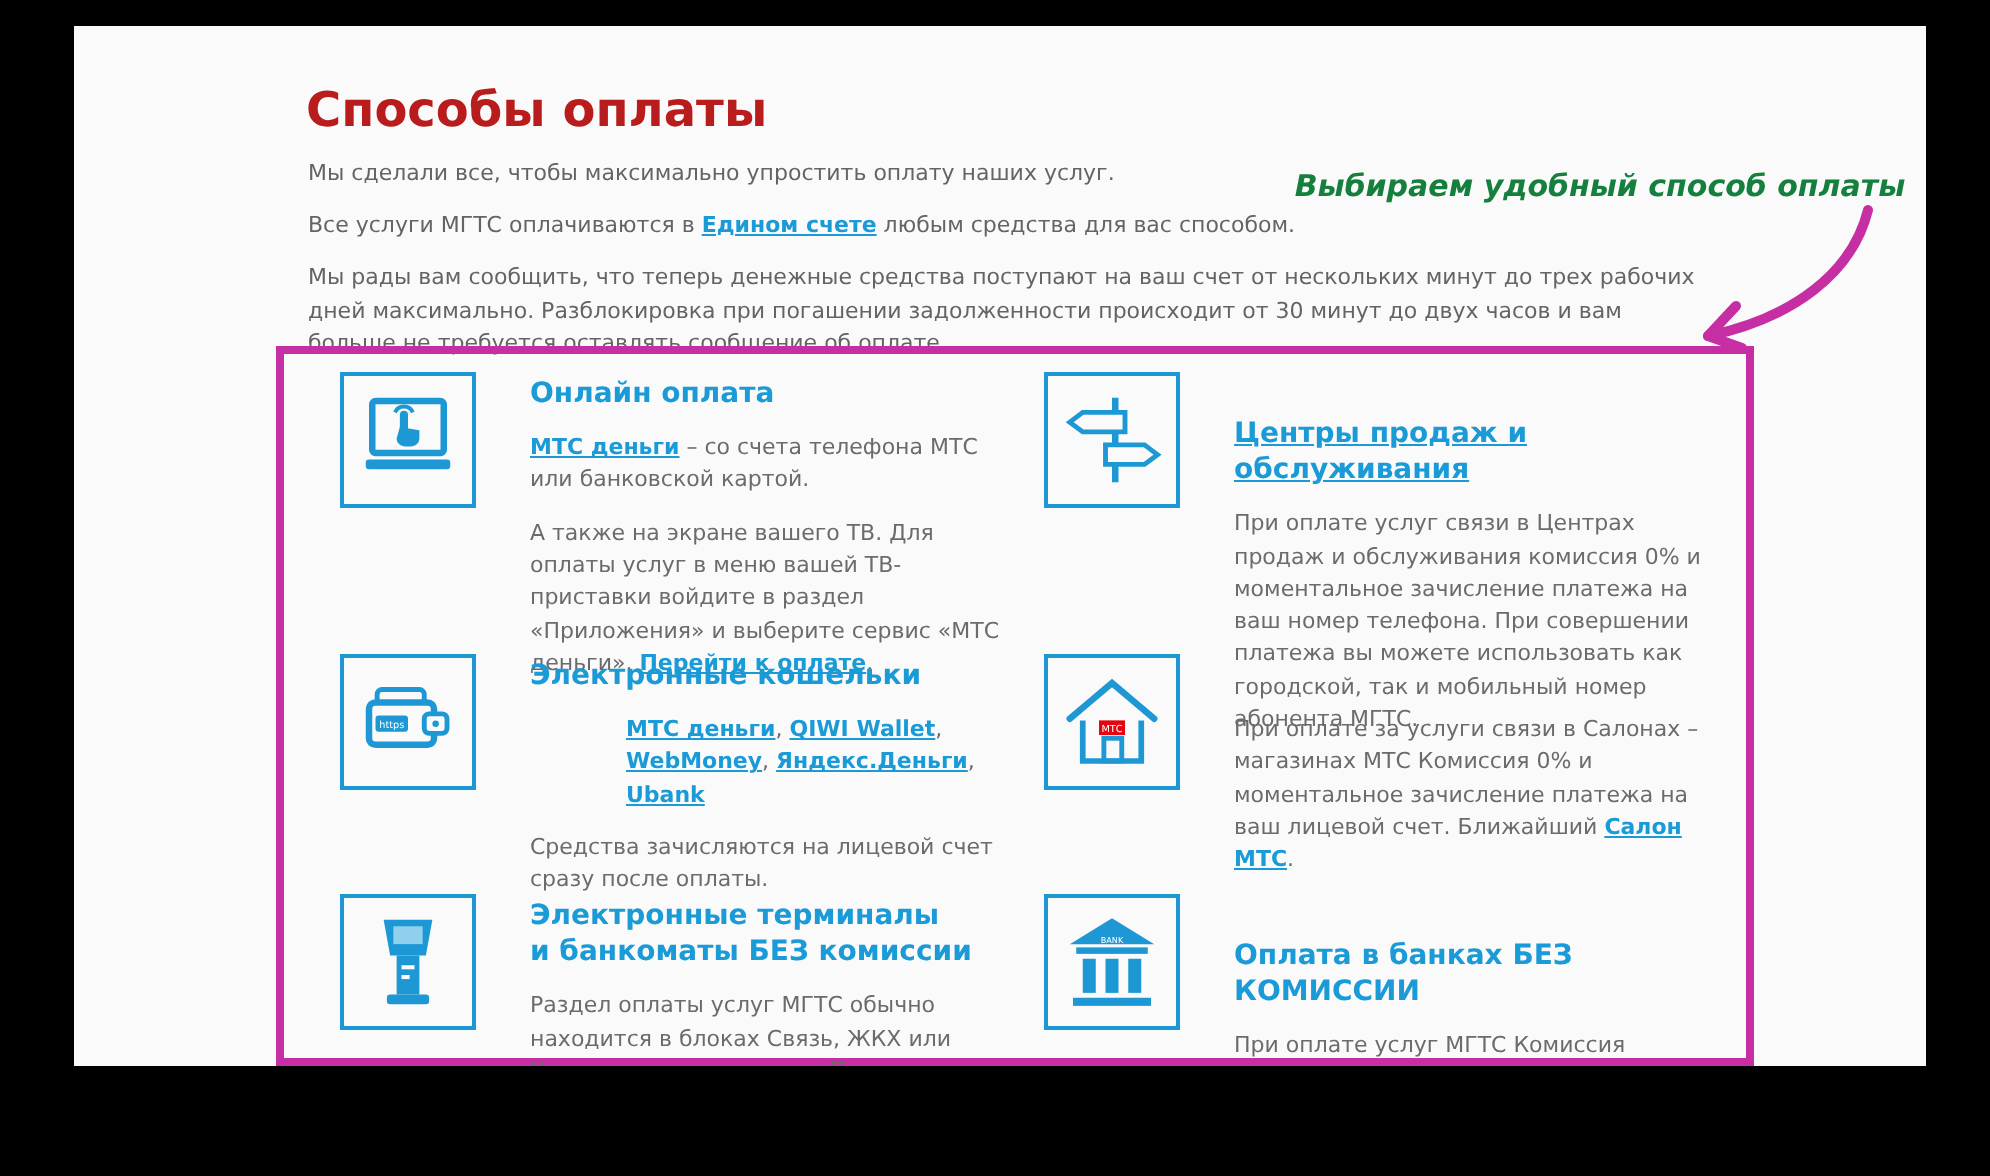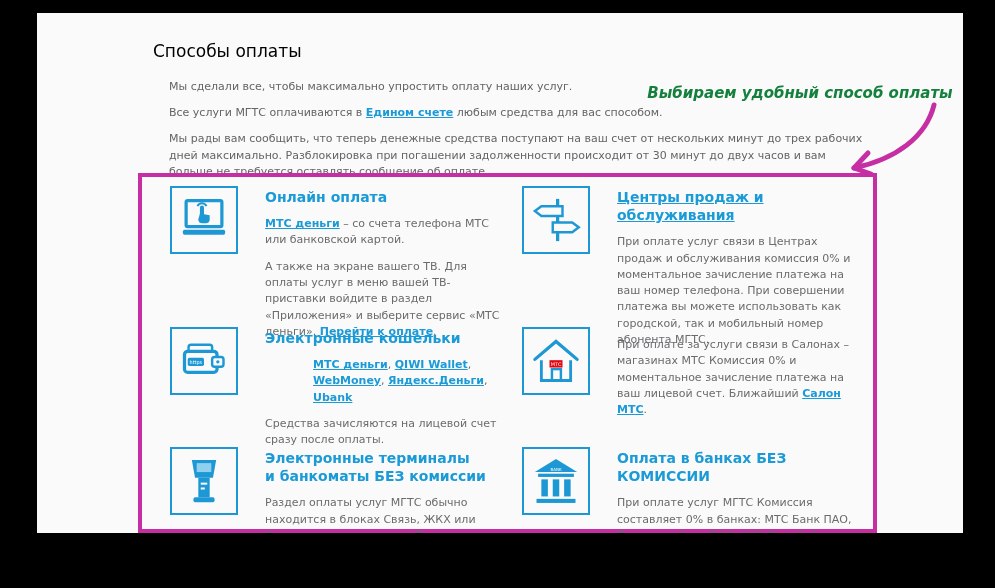--- a/index.html
+++ b/index.html
@@ -6,23 +6,23 @@
   body{
     width:995px;height:588px;background:#000;position:relative;overflow:hidden;
     font-family:"DejaVu Sans","Liberation Sans",sans-serif;
   }
   .page{
     position:absolute;left:37px;top:13px;width:926px;height:520px;
     background:#fafafa;overflow:hidden;
   }
   .page-title{
     position:absolute;left:116px;top:28px;margin:0;
-    font-size:17px;font-weight:400;color:#000000;
+    font-size:24px;font-weight:700;color:#b91c1c;
   }
-  .intro{position:absolute;left:132px;color:#636466;font-size:11px;line-height:1.5;margin:0;}
+  .intro{position:absolute;left:117px;color:#636466;font-size:11px;line-height:1.5;margin:0;}
   .intro.p1{top:66px;width:700px;}
   .intro.p2{top:92px;width:700px;}
   .intro.p3{top:118px;width:700px;}
   a.blue-link{color:#1a9ad6;font-weight:700;text-decoration:underline;cursor:pointer;}
   .annotation{
     position:absolute;left:598px;top:71px;width:330px;text-align:center;
     color:#15803d;font-size:15px;font-style:italic;font-weight:600;margin:0;
   }
   .arrow-svg{position:absolute;left:793px;top:88px;}
   .highlight-box{
@@ -35,21 +35,21 @@
   .card.c3{left:133px;top:314px;}
   .card.c4{left:485px;top:314px;}
   .card.c5{left:133px;top:434px;}
   .card.c6{left:485px;top:434px;}
   .icon-box{
     width:68px;height:68px;flex:0 0 auto;background:#fafafa;
     border:2px solid #1e98d5;box-sizing:border-box;
     display:flex;align-items:center;justify-content:center;
   }
   .card-text{width:240px;}
-  .card.c2 .card-text,.card.c4 .card-text,.card.c6 .card-text{width:248px;}
+  .card.c2 .card-text,.card.c4 .card-text,.card.c6 .card-text{width:248px;margin-top:20px;}
   .card-heading{
     margin:2px 0 0 0;font-size:14px;font-weight:700;color:#1a9ad6;
     line-height:1.3;white-space:pre-line;
   }
   a.card-heading{display:inline-block;text-decoration:underline;cursor:pointer;}
   .card-body{margin:10px 0 0 0;font-size:11px;line-height:1.48;color:#6a6b6d;}
   .wallet-links{margin-top:10px;margin-left:48px;}
   .sep{color:#6a6b6d;font-weight:400;}
 </style>
 </head>

